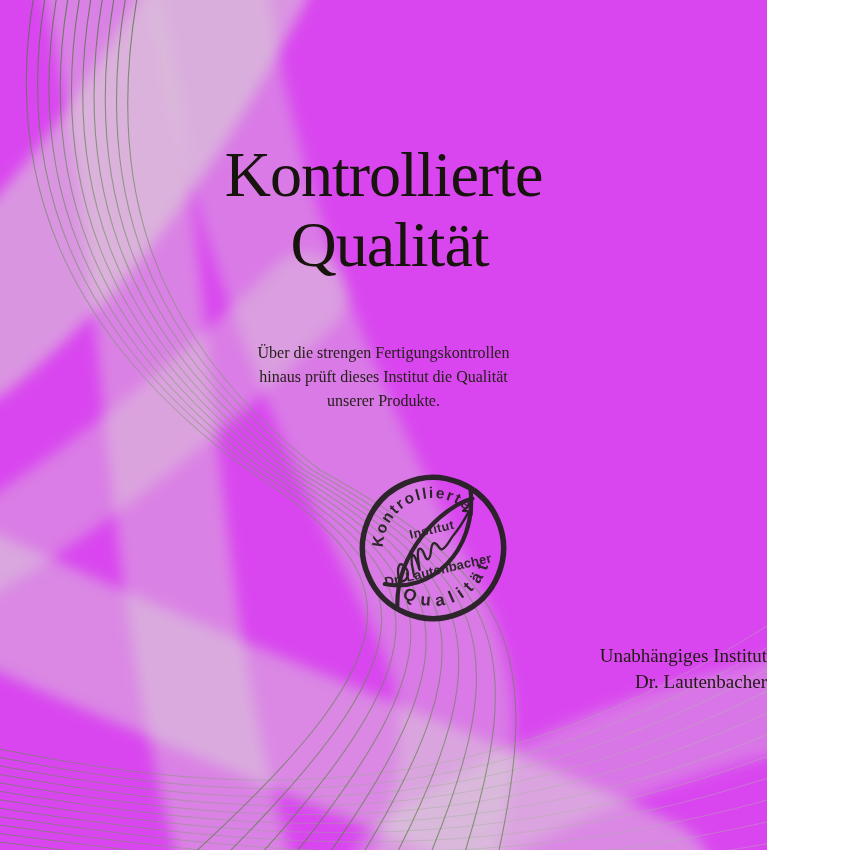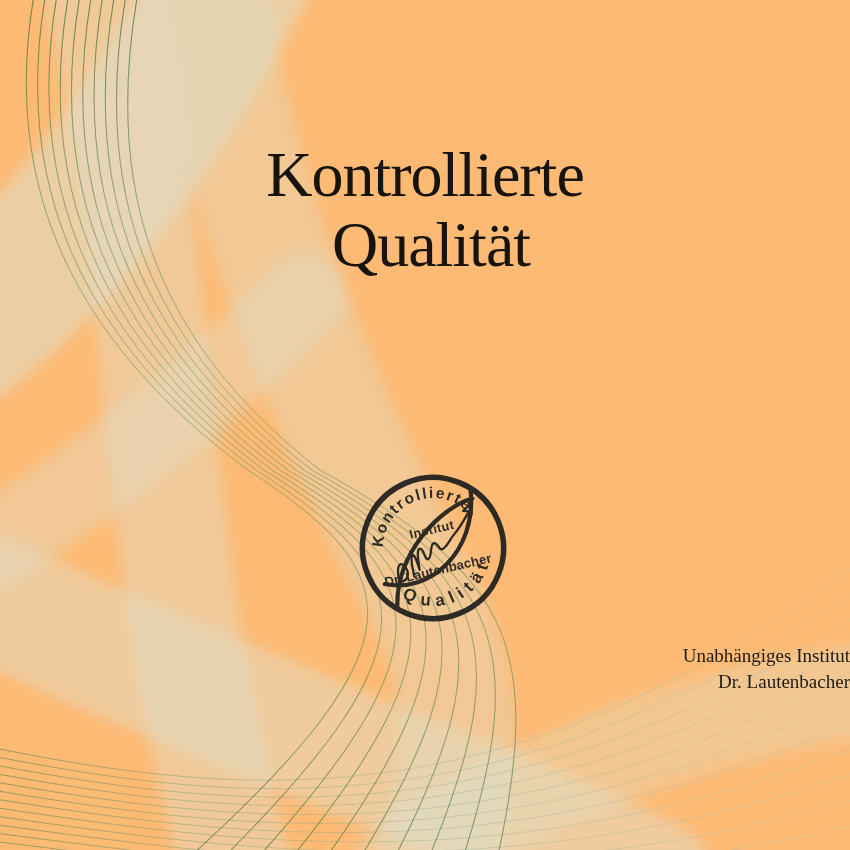--- a/index.html
+++ b/index.html
@@ -1,17 +1,17 @@
 <!DOCTYPE html>
 <html><head>
 <meta charset="utf-8">
 <style>
   html,body{margin:0;padding:0;background:#fff;}
   .poster{
-    position:relative;width:850px;height:850px;overflow:hidden;background:#fdba74;
+    position:relative;width:767px;height:850px;overflow:hidden;background:#d946ef;
     font-family:"Liberation Serif",serif;
   }
   .bg{position:absolute;left:0;top:0;width:850px;height:850px;}
   .heading{
     position:absolute;top:140px;left:0;width:100%;margin:0;
     text-align:center;font-weight:400;font-size:64px;line-height:1.1;
     letter-spacing:-1px;color:#17130d;
   }
   .h-line{display:block;}
   .h-line2{margin-left:12px;}
@@ -87,20 +87,25 @@
         <path d="M 126 -5 C 96 170, 130 330, 312 470 C 493 572, 532 640, 464 855"></path>
         <path d="M 137.5 -5 C 107.5 170, 139 330, 320 470 C 504 572, 545 640, 498 855"></path>
       </g>
     </svg>
 
   <h1 class="heading">
     <span class="h-line">Kontrollierte</span>
     <span class="h-line h-line2">Qualität</span>
   </h1>
 
+  <p class="body-copy">
+    <span>Über die strengen Fertigungskontrollen</span>
+    <span>hinaus prüft dieses Institut die Qualität</span>
+    <span>unserer Produkte.</span>
+  </p>
 
   <svg class="seal" viewBox="-97 -97 194 194">
     <defs>
       <path id="arcTop" d="M -50 0 A 50 50 0 0 1 50 0"></path>
       <path id="arcBot" d="M -58 0 A 58 58 0 0 0 58 0"></path>
     </defs>
     <g transform="rotate(-23)" fill="#201f1d" opacity="0.93">
       <circle cx="0" cy="0" r="70.5" fill="none" stroke="#201f1d" stroke-width="5.5"></circle>
 
       <text class="ring-top" text-anchor="middle">

